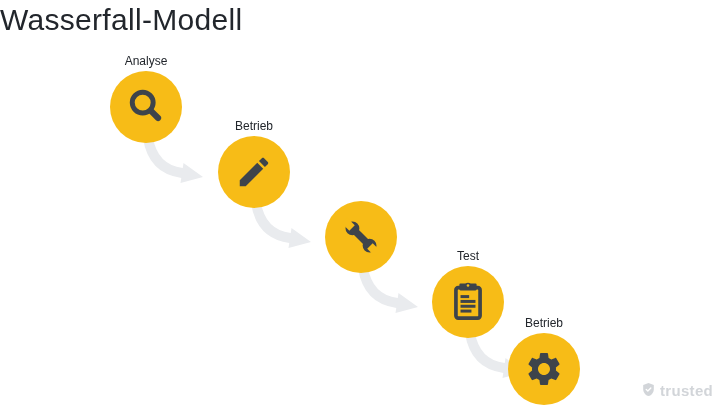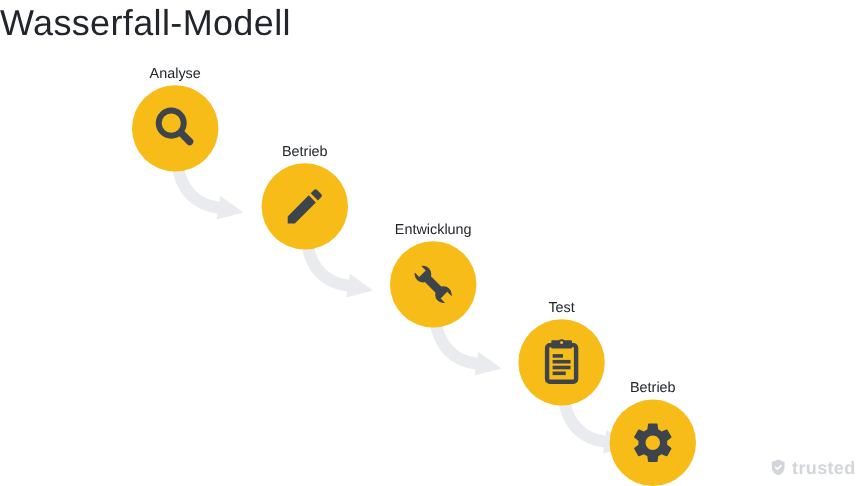--- a/index.html
+++ b/index.html
@@ -69,21 +69,20 @@
   <div class="step" style="left:218px;top:136px">
     <div class="step-label">Betrieb</div>
     <div class="step-circle">
       <svg width="38" height="38" viewBox="0 0 24 24">
         <path class="ic-fill" d="M3 17.25V21h3.75L17.81 9.94l-3.75-3.75L3 17.25zM20.71 7.04c.39-.39.39-1.02 0-1.41l-2.34-2.34c-.39-.39-1.02-.39-1.41 0l-1.83 1.83 3.75 3.75 1.83-1.83z"></path>
       </svg>
     </div>
   </div>
 
   <div class="step" style="left:325px;top:201px">
-    <div class="step-label">Entwicklung</div>
     <div class="step-circle">
       <svg width="44" height="44" viewBox="0 0 40 40">
         <g transform="rotate(45 20 20)">
           <circle class="ic-fill" cx="9" cy="20" r="6.3"></circle>
           <circle class="ic-fill" cx="31" cy="20" r="6.3"></circle>
           <rect class="ic-fill" x="9" y="16.8" width="22" height="6.4"></rect>
           <rect class="ic-hole" x="-1.5" y="16.5" width="10" height="7"></rect>
           <rect class="ic-hole" x="31.5" y="16.5" width="10" height="7"></rect>
         </g>
       </svg>

